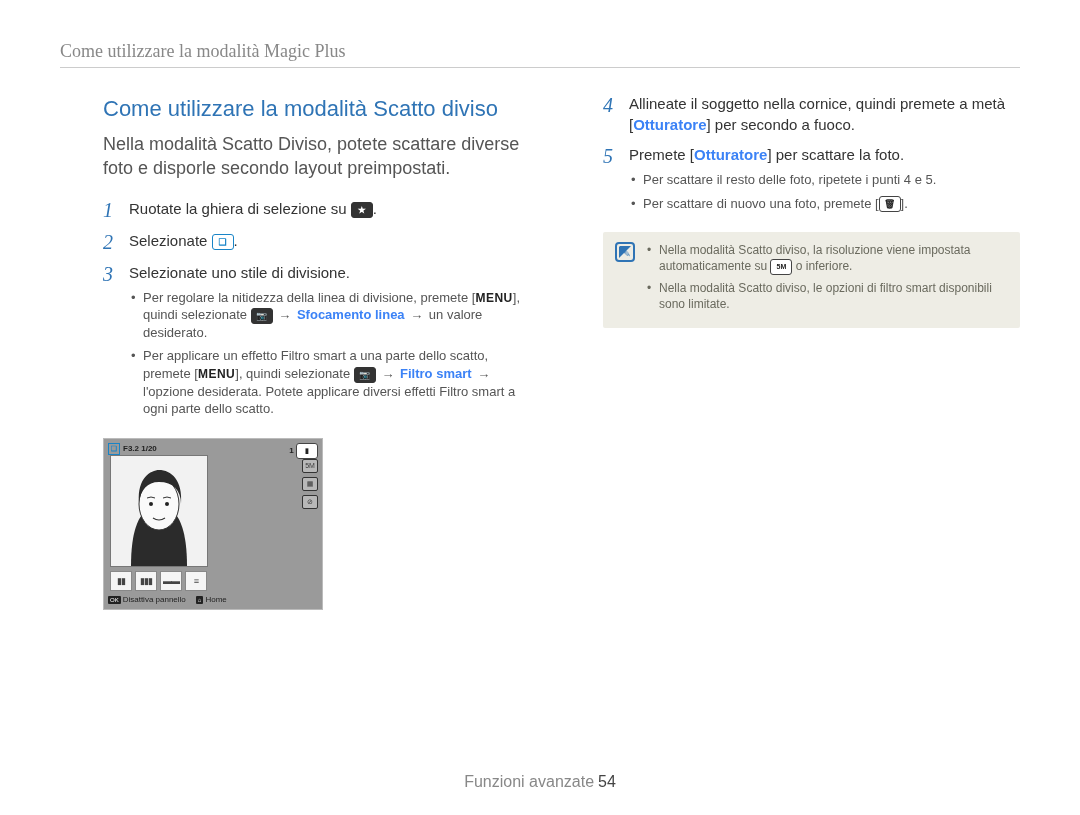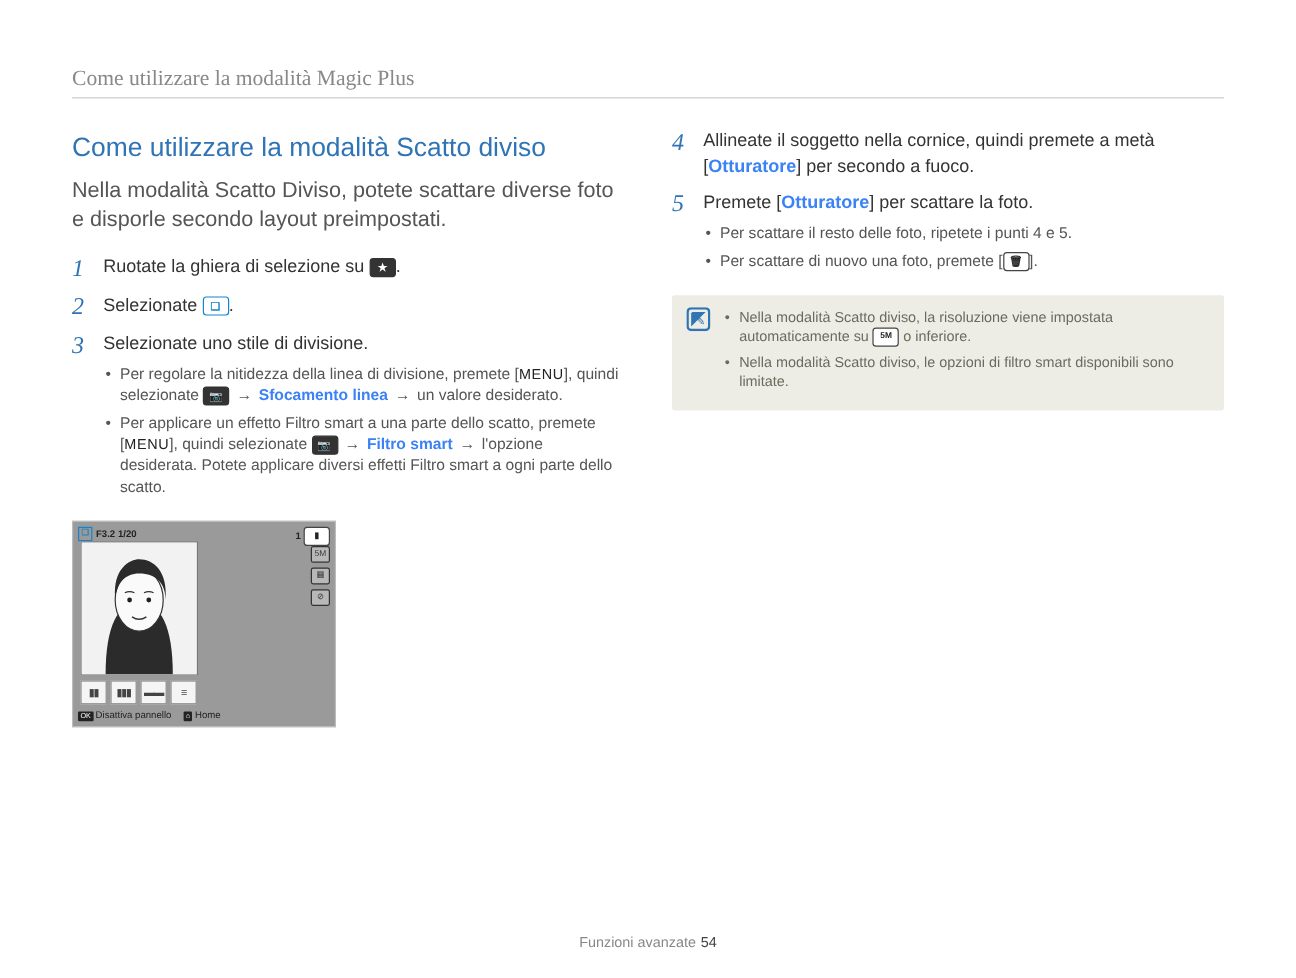--- a/index.html
+++ b/index.html
@@ -8,21 +8,21 @@
     width: 1080px;
     height: 815px;
     background: #ffffff;
     font-family: Arial, Helvetica, sans-serif;
     color: #3a3a3a;
     font-size: 14px;
     line-height: 1.35;
   }
   .page {
     box-sizing: border-box;
-    padding: 53px 60px 20px 60px;
+    padding: 39px 60px 20px 60px;
     position: relative;
     height: 100%;
   }
   .chapter {
     font-size: 18px;
     color: #888;
     font-family: Georgia, "Times New Roman", serif;
     font-weight: 300;
     margin-bottom: 4px;
   }
@@ -31,20 +31,21 @@
     background: #ccc;
     margin-bottom: 26px;
   }
   .columns {
     display: flex;
     gap: 40px;
   }
   .col {
     flex: 1;
     min-width: 0;
+    margin-left: 43px;
   }
   h1.section-title {
     font-size: 22px;
     font-weight: 400;
     color: #2f74b5;
     margin: 0 0 8px 0;
   }
   .intro {
     font-size: 18px;
     color: #555;
@@ -112,21 +113,21 @@
     color: #fff;
     border-color: #333;
   }
   .icon-box.camera {
     background: #333;
     color: #fff;
     border-color: #333;
     border-radius: 3px;
   }
   .menu-label {
-    font-weight: normal;
+    font-weight: bold;
     letter-spacing: 0.5px;
     font-size: 12px;
     color: #222;
   }
   .arrow { margin: 0 2px; }
   .note-box {
     display: flex;
     background: #eeede5;
     border-radius: 2px;
     padding: 10px 12px;
@@ -245,21 +246,21 @@
     font-size: 6px;
     padding: 0 2px;
     border-radius: 1px;
     margin-right: 2px;
   }
   .page-footer {
     position: absolute;
     bottom: 22px;
     left: 0; right: 0;
     text-align: center;
-    font-size: 12px;
+    font-size: 16px;
     color: #888;
   }
   .page-footer .num { color: #444; margin-left: 4px; }
 </style>
 </head>
 <body>
 
 <div class="page">
   <div class="chapter">Come utilizzare la modalità Magic Plus</div>
   <div class="hr"></div>

